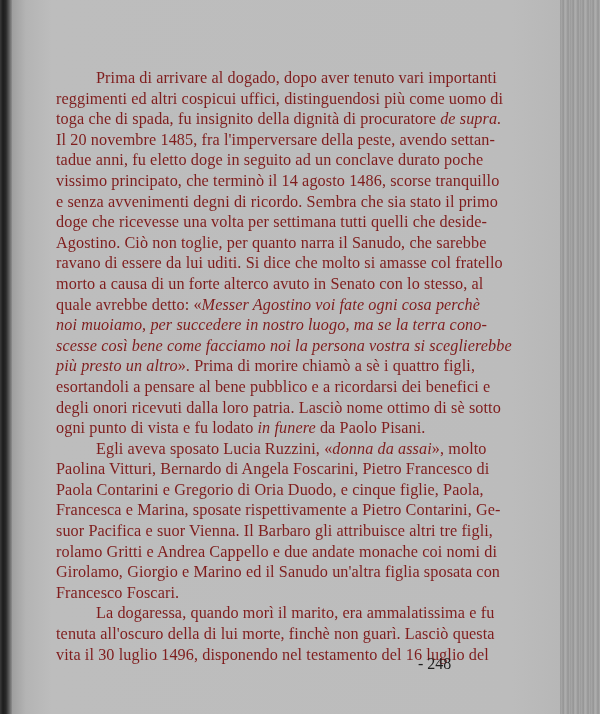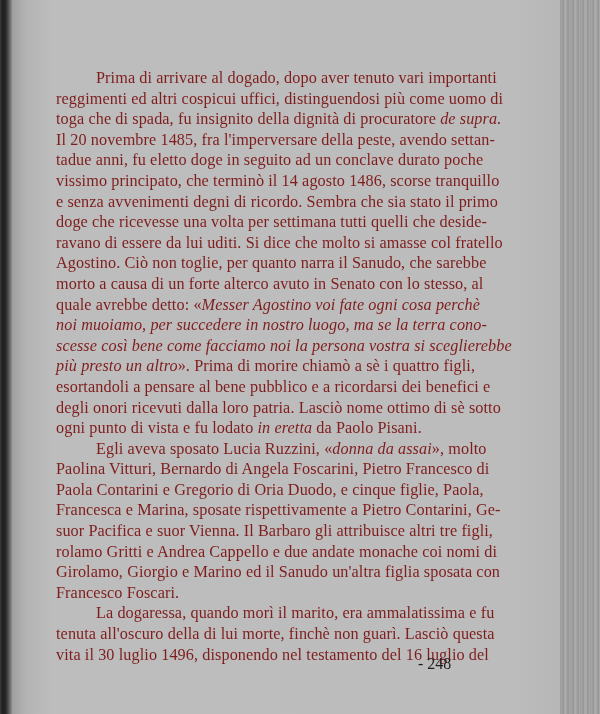--- a/index.html
+++ b/index.html
@@ -46,30 +46,30 @@
 
 <div class="text-block" id="text-block">
     <span class="line indent"><span>Prima di arrivare al dogado, dopo aver tenuto vari importanti</span></span>
     <span class="line"><span>reggimenti ed altri cospicui uffici, distinguendosi più come uomo di</span></span>
     <span class="line"><span>toga che di spada, fu insignito della dignità di procuratore </span><span class="it">de supra.</span></span>
     <span class="line"><span>Il 20 novembre 1485, fra l'imperversare della peste, avendo settan-</span></span>
     <span class="line"><span>tadue anni, fu eletto doge in seguito ad un conclave durato poche</span></span>
     <span class="line"><span>vissimo principato, che terminò il 14 agosto 1486, scorse tranquillo</span></span>
     <span class="line"><span>e senza avvenimenti degni di ricordo. Sembra che sia stato il primo</span></span>
     <span class="line"><span>doge che ricevesse una volta per settimana tutti quelli che deside-</span></span>
+    <span class="line"><span>Agostino. Ciò non toglie, per quanto narra il Sanudo, che sarebbe</span></span>
     <span class="line"><span>ravano di essere da lui uditi. Si dice che molto si amasse col fratello</span></span>
-    <span class="line"><span>Agostino. Ciò non toglie, per quanto narra il Sanudo, che sarebbe</span></span>
     <span class="line"><span>morto a causa di un forte alterco avuto in Senato con lo stesso, al</span></span>
     <span class="line"><span>quale avrebbe detto: «</span><span class="it">Messer Agostino voi fate ogni cosa perchè</span></span>
     <span class="line"><span class="it">noi muoiamo, per succedere in nostro luogo, ma se la terra cono-</span></span>
     <span class="line"><span class="it">scesse così bene come facciamo noi la persona vostra si sceglierebbe</span></span>
     <span class="line"><span class="it">più presto un altro</span><span>». Prima di morire chiamò a sè i quattro figli,</span></span>
     <span class="line"><span>esortandoli a pensare al bene pubblico e a ricordarsi dei benefici e</span></span>
     <span class="line"><span>degli onori ricevuti dalla loro patria. Lasciò nome ottimo di sè sotto</span></span>
-    <span class="line last"><span>ogni punto di vista e fu lodato </span><span class="it">in eretta</span><span> da Paolo Pisani.</span></span>
+    <span class="line last"><span>ogni punto di vista e fu lodato </span><span class="it">in funere</span><span> da Paolo Pisani.</span></span>
     <span class="line indent"><span>Egli aveva sposato Lucia Ruzzini, «</span><span class="it">donna da assai</span><span>», molto</span></span>
     <span class="line"><span>Paolina Vitturi, Bernardo di Angela Foscarini, Pietro Francesco di</span></span>
     <span class="line"><span>Paola Contarini e Gregorio di Oria Duodo, e cinque figlie, Paola,</span></span>
     <span class="line"><span>Francesca e Marina, sposate rispettivamente a Pietro Contarini, Ge-</span></span>
     <span class="line"><span>suor Pacifica e suor Vienna. Il Barbaro gli attribuisce altri tre figli,</span></span>
     <span class="line"><span>rolamo Gritti e Andrea Cappello e due andate monache coi nomi di</span></span>
     <span class="line"><span>Girolamo, Giorgio e Marino ed il Sanudo un'altra figlia sposata con</span></span>
     <span class="line last"><span>Francesco Foscari.</span></span>
     <span class="line indent"><span>La dogaressa, quando morì il marito, era ammalatissima e fu</span></span>
     <span class="line"><span>tenuta all'oscuro della di lui morte, finchè non guarì. Lasciò questa</span></span>

